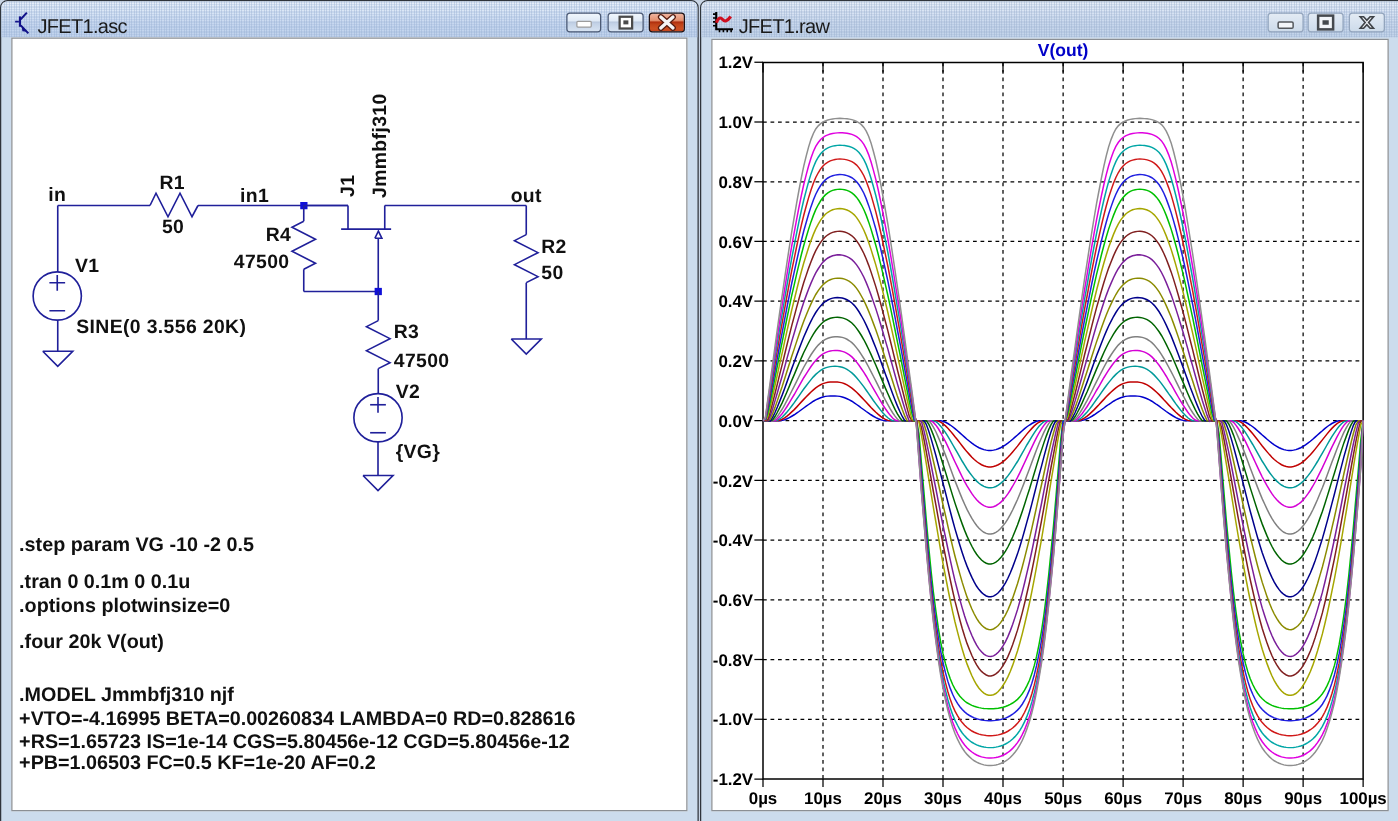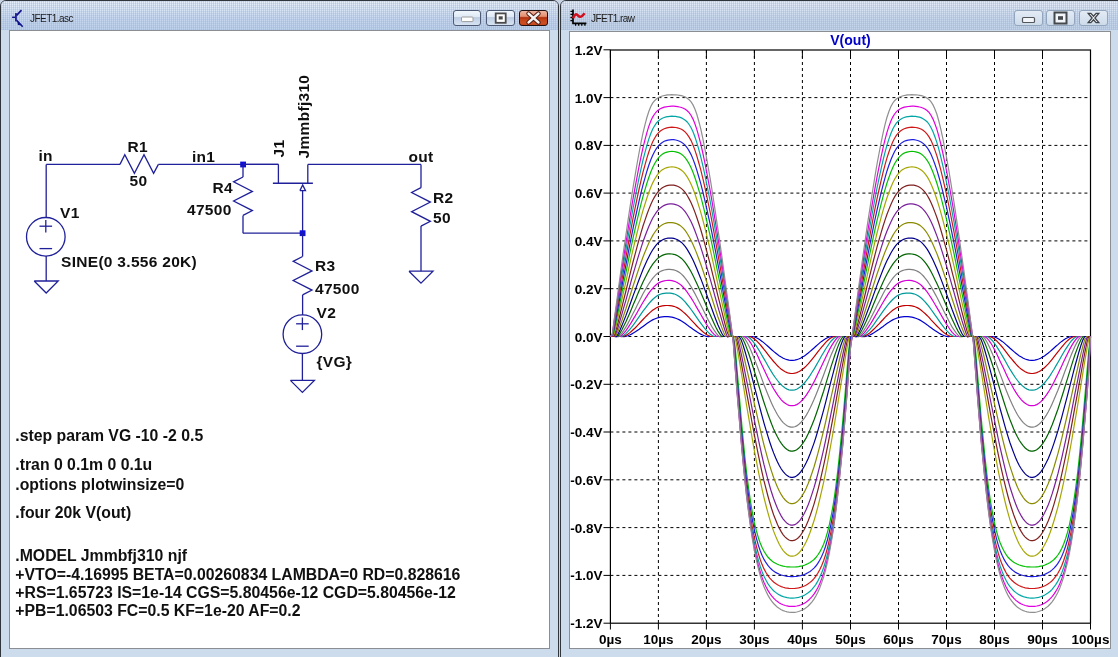--- a/index.html
+++ b/index.html
@@ -10,21 +10,21 @@
   background:linear-gradient(#e7f0fa 0%, #dde9f7 40%, #cfdff2 55%, #c6d8ee 75%, #cctitle 100%);
 }
 .tbar.active {background:
   repeating-linear-gradient(90deg, rgba(148,173,210,0.38) 0 1px, rgba(255,255,255,0) 1px 2px),
   repeating-linear-gradient(0deg, rgba(148,173,210,0.26) 0 1px, rgba(255,255,255,0) 1px 2px),
   linear-gradient(#e9f0fa 0%, #d9e5f5 30%, #c7d7ef 62%, #bfd2ec 100%);}
 .tbar.inactive {background:
   repeating-linear-gradient(90deg, rgba(150,172,204,0.38) 0 1px, rgba(255,255,255,0) 1px 2px),
   repeating-linear-gradient(0deg, rgba(150,172,204,0.26) 0 1px, rgba(255,255,255,0) 1px 2px),
   linear-gradient(#e7eef8 0%, #d8e3f3 30%, #c8d7ec 62%, #c2d3e9 100%);}
-.ttext {position:absolute; top:13px; font-size:10px; letter-spacing:-0.55px; color:#1a1a1a; white-space:nowrap;}
+.ttext {position:absolute; top:13px; font-size:16px; letter-spacing:-0.55px; color:#1a1a1a; white-space:nowrap;}
 .client {position:absolute; background:#fff; border:1px solid #8b8f94;}
 .btn {position:absolute; top:10px; height:16px; border-radius:3px; box-sizing:border-box;}
 .btn.norm {border:1px solid #4c5a74; background:linear-gradient(#f0f6fc 0%, #e0eaf6 40%, #b9c8de 48%, #c2d1e6 55%, #d7e3f2 100%);}
 .btn.inact {border:1px solid #93a5bd; background:linear-gradient(#e3ebf4 0%, #d8e3f0 50%, #cddbea 100%);}
 .btn.close {border:1px solid #201010; background:linear-gradient(#eeb49f 0%, #e4906f 38%, #b02d0d 48%, #c04218 60%, #cc4f22 85%, #c4441c 100%);}
 .plotlab {font:bold 13.5px "Liberation Sans",sans-serif; fill:#000;}
 .slab {font:bold 15.5px "Liberation Sans",sans-serif; fill:#101010; letter-spacing:0.3px;}
 .dir {font:bold 15.8px "Liberation Sans",sans-serif; fill:#101010;}
 svg {position:absolute; left:0; top:0;}
 </style></head>

